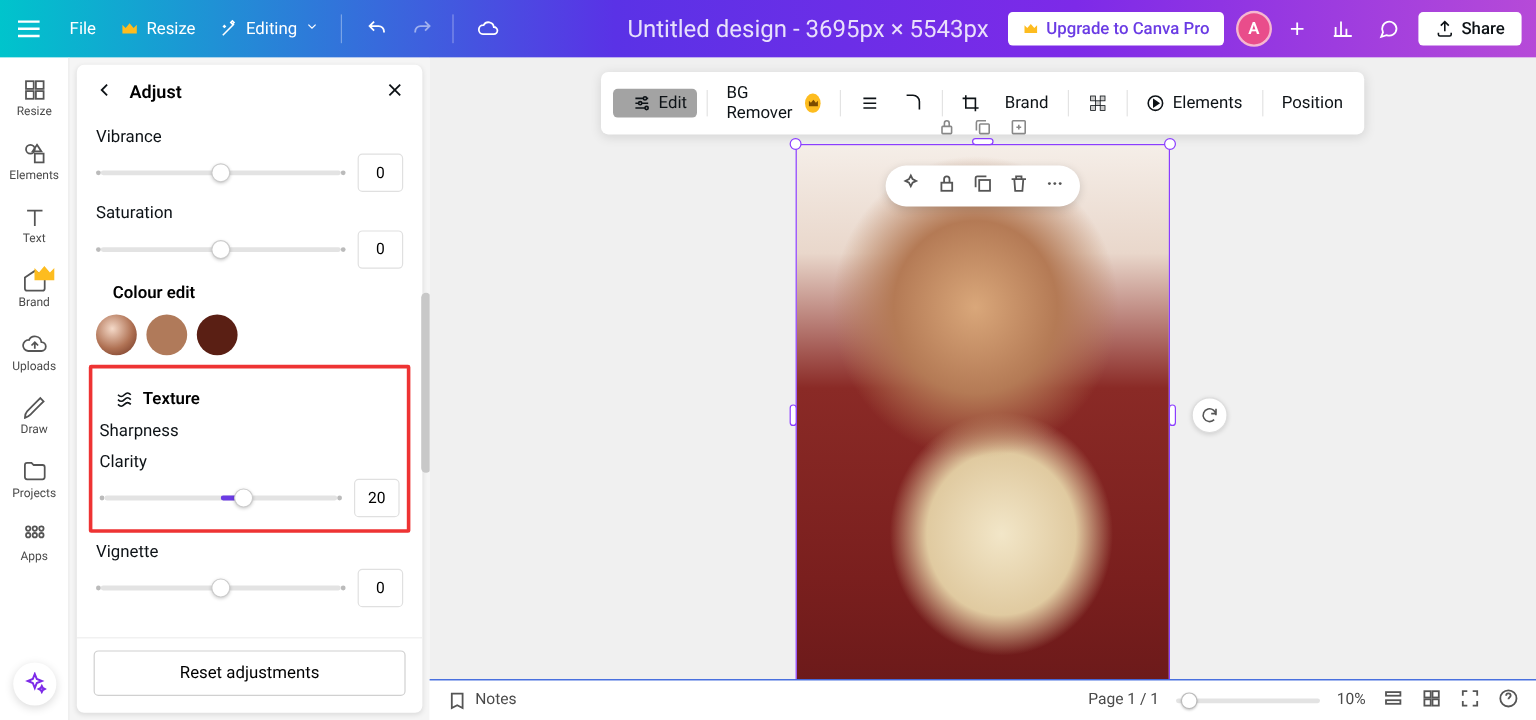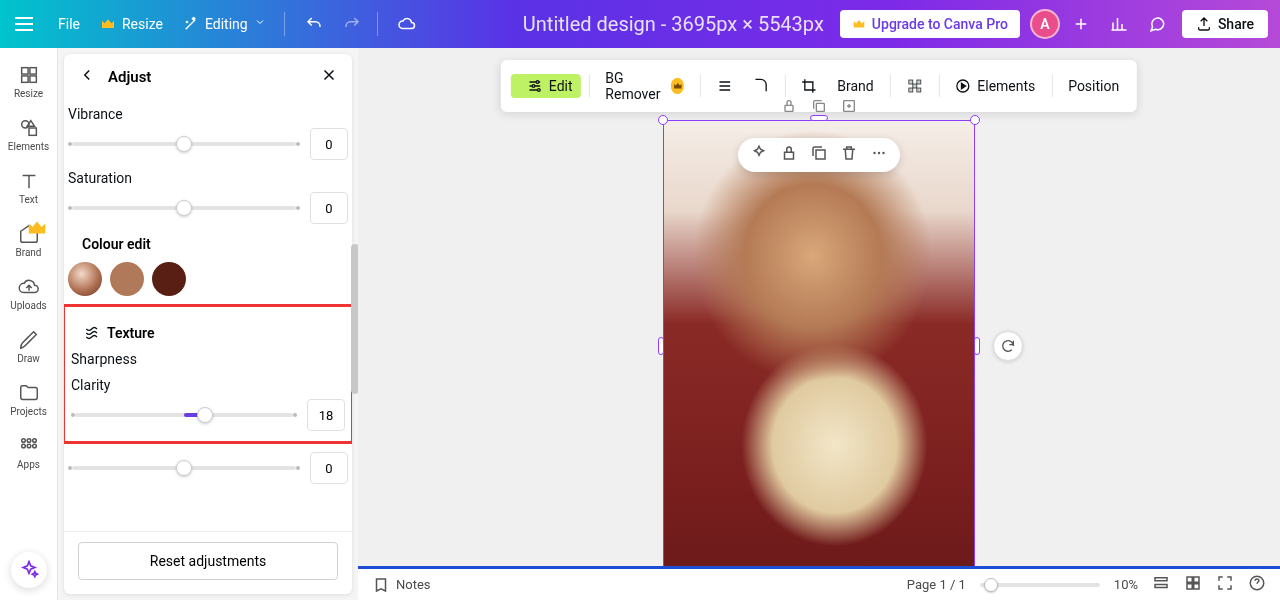--- a/index.html
+++ b/index.html
@@ -26,21 +26,21 @@
 .rail .item svg { width:22px; height:22px; }
 .rail .magic { position:absolute; bottom:12px; width:36px; height:36px; border-radius:50%; background:#fff; box-shadow:0 2px 8px rgba(0,0,0,.15); display:flex; align-items:center; justify-content:center; color:#7d2ae8; }
 
 
 .panel { position:absolute; left:58px; top:48px; width:300px; bottom:0; background:#f5f5f5; }
 .card { position:absolute; left:6px; right:6px; top:6px; bottom:6px; background:#fff; border-radius:6px; box-shadow:0 1px 4px rgba(0,0,0,.1); display:flex; flex-direction:column; overflow:hidden; }
 .card-head { display:flex; align-items:center; gap:12px; padding:12px 14px; }
 .card-head .back { cursor:pointer; }
 .card-head .ttl { font-weight:600; font-size:15px; flex:1; }
 .card-head .close { cursor:pointer; }
-.scroll { flex:1; overflow-y:auto; padding:0 4px 8px; }
+.scroll { flex:1; overflow-y:auto; padding:0 16px 8px; }
 .scroll::-webkit-scrollbar{width:0}
 .section-label { font-size:14px; color:#0d1216; margin-top:6px; margin-bottom:6px; }
 .row { margin-bottom:10px; }
 .slider-row { display:flex; align-items:center; gap:10px; }
 .track { flex:1; height:16px; position:relative; display:flex; align-items:center; }
 .track .dot-l,.track .dot-r { width:4px; height:4px; border-radius:50%; background:#bbb; position:absolute; top:6px; }
 .track .dot-l{left:0}.track .dot-r{right:0}
 .track .bar { position:absolute; left:4px; right:4px; height:4px; background:#e3e3e3; border-radius:2px; top:6px; }
 .track .fill { position:absolute; height:4px; background:#6b3be4; border-radius:2px; top:6px; }
 .track .thumb { position:absolute; width:16px; height:16px; border-radius:50%; background:#fff; border:1px solid #ccc; box-shadow:0 1px 3px rgba(0,0,0,.2); top:0; transform:translateX(-50%); }
@@ -54,42 +54,42 @@
 .highlight-box { border:3px solid #e33; border-radius:2px; padding:6px 6px 10px; margin:4px -6px 8px; }
 .reset-wrap { padding:10px 14px 14px; border-top:1px solid #eee; }
 .reset-btn { width:100%; height:38px; border:1px solid #d0d0d0; border-radius:4px; background:#fff; font-size:14px; cursor:pointer; }
 .panel-scroll { position:absolute; right:-2px; top:8px; bottom:8px; width:10px; }
 .panel-scroll .sthumb { position:absolute; width:8px; left:1px; background:#c8c8c8; border-radius:4px; top:35%; height:150px; }
 
 
 .canvas { position:absolute; left:358px; right:0; top:48px; bottom:34px; background:#f0f0f0; }
 .float-toolbar { position:absolute; top:12px; left:50%; transform:translateX(-50%); background:#fff; border-radius:6px; box-shadow:0 2px 10px rgba(0,0,0,.12); display:flex; align-items:center; padding:6px 10px; gap:4px; font-size:14px; }
 .float-toolbar .pill { display:flex; align-items:center; gap:6px; padding:4px 8px; border-radius:4px; cursor:pointer; color:#0d1216; }
-.float-toolbar .pill.active { background:#bef264;padding-left:16px; }
+.float-toolbar .pill.active { background:#a3a3a3;padding-left:16px; }
 .float-toolbar .vdiv { width:1px; height:22px; background:#e3e3e3; margin:0 4px; }
 .pro-badge { background:#fdbc1f; color:#7a4b00; font-size:10px; border-radius:50%; width:16px; height:16px; display:flex; align-items:center; justify-content:center; }
 .lock-row { position:absolute; top:50px; left:50%; transform:translateX(-50%); display:flex; gap:14px; color:#4a4a4a; }
 .lock-row svg{width:16px;height:16px}
 .sel-box { position:absolute; top:72px; left:50%; transform:translateX(-50%); width:312px; height:452px; }
 .sel-box .img-ph { position:absolute; inset:0; background:
   radial-gradient(ellipse 55% 40% at 48% 30%, #d9a77a 0%, #b47a55 40%, transparent 70%),
   radial-gradient(ellipse 40% 30% at 55% 72%, #f2e6c8 0%, #e0caa0 50%, transparent 75%),
   linear-gradient(180deg,#f5eee8 0%,#e9d7cb 20%,#8a2a26 45%,#7a1f1e 80%,#6c1a1a 100%);
   border:1px solid #8b3dff; }
 .sel-box .handle { position:absolute; width:10px; height:10px; background:#fff; border:1px solid #8b3dff; border-radius:50%; }
 .sel-box .h-tl{top:-5px;left:-5px}.sel-box .h-tr{top:-5px;right:-5px}.sel-box .h-bl{bottom:-5px;left:-5px}.sel-box .h-br{bottom:-5px;right:-5px}
 .sel-box .h-ml{top:50%;left:-5px;transform:translateY(-50%);border-radius:3px;width:6px;height:18px}
 .sel-box .h-mr{top:50%;right:-5px;transform:translateY(-50%);border-radius:3px;width:6px;height:18px}
 .sel-box .h-tm{top:-5px;left:50%;transform:translateX(-50%);border-radius:3px;width:18px;height:6px}
 .rot-btn { position:absolute; top:50%; right:-48px; transform:translateY(-50%); width:30px; height:30px; border-radius:50%; background:#fff; border:1px solid #ddd; box-shadow:0 1px 4px rgba(0,0,0,.15); display:flex; align-items:center; justify-content:center; }
 .ctx-bar { position:absolute; top:18px; left:50%; transform:translateX(-50%); background:#fff; border-radius:20px; box-shadow:0 2px 8px rgba(0,0,0,.15); display:flex; align-items:center; gap:12px; padding:6px 12px; }
 .ctx-bar svg{width:18px;height:18px;color:#4a4a4a}
 
 
-.bottom { position:absolute; left:358px; right:0; bottom:0; height:34px; background:#fff; border-top:3px solid #1d4ed8; display:flex; align-items:center; padding:0 14px; font-size:13px; color:#4a4a4a; gap:14px; }
+.bottom { position:absolute; left:358px; right:0; bottom:0; height:34px; background:#fff; border-top:1px solid #1d4ed8; display:flex; align-items:center; padding:0 14px; font-size:13px; color:#4a4a4a; gap:14px; }
 .bottom .spacer{flex:1}
 .bottom .zoom-track{ width:120px; height:4px; background:#e3e3e3; border-radius:2px; position:relative; }
 .bottom .zoom-track .zthumb{ position:absolute; left:4px; top:-5px; width:14px; height:14px; border-radius:50%; background:#fff; border:1px solid #bbb; box-shadow:0 1px 2px rgba(0,0,0,.2);}
 .bottom svg{width:18px;height:18px}
 </style>
 </head>
 <body>
 
 <div class="topbar">
   <div class="hamburger">
@@ -298,26 +298,27 @@
         <div class="row" style="margin-bottom:0">
           <div class="section-label">Clarity</div>
           <div class="slider-row">
             <div class="track">
               <div class="dot-l"></div>
                 <div class="bar"></div>
                 <div class="dot-r"></div>
               <div class="fill" style="left:50%;width:9.5%"></div>
               <div class="thumb" style="left:59.5%"></div>
             </div>
-            <div class="valbox">18</div>
+            <div class="valbox">20</div>
           </div>
         </div>
       </div>
 
       <div class="row">
+        <div class="section-label">Vignette</div>
         <div class="slider-row">
           <div class="track">
             <div class="dot-l"></div>
               <div class="bar"></div>
               <div class="dot-r"></div>
             <div class="thumb" style="left:50%"></div>
           </div>
           <div class="valbox">0</div>
         </div>
       </div>

